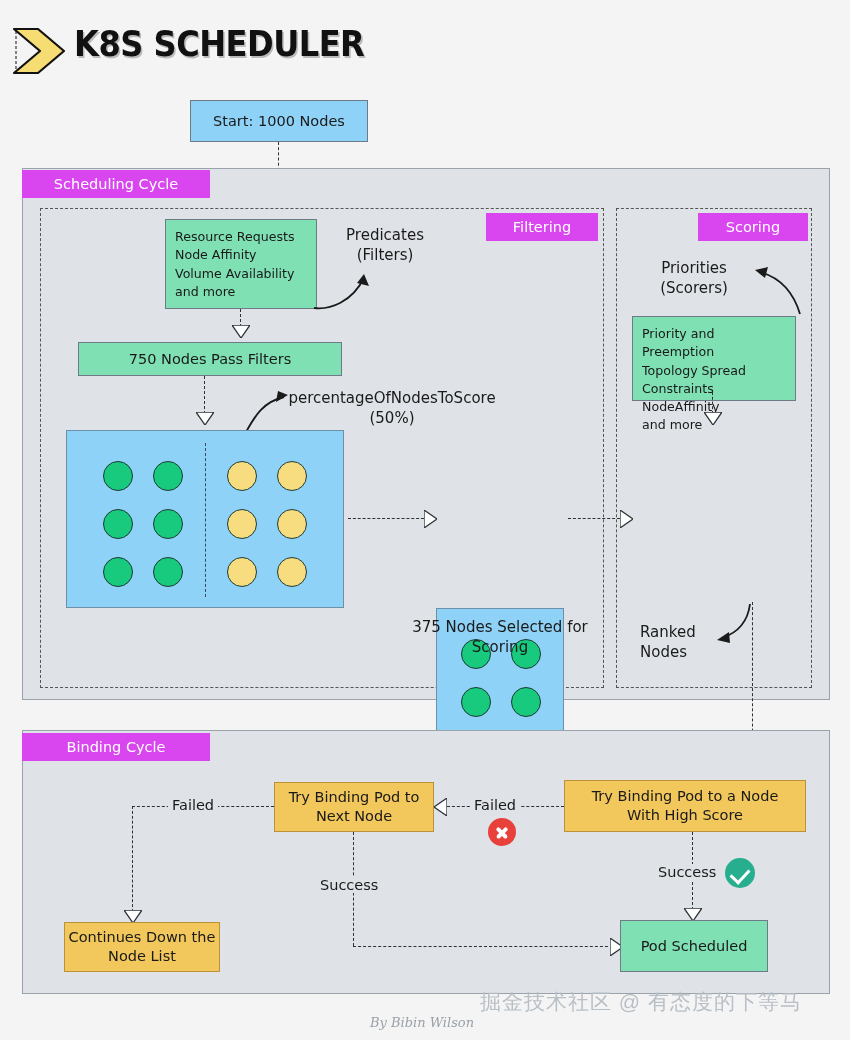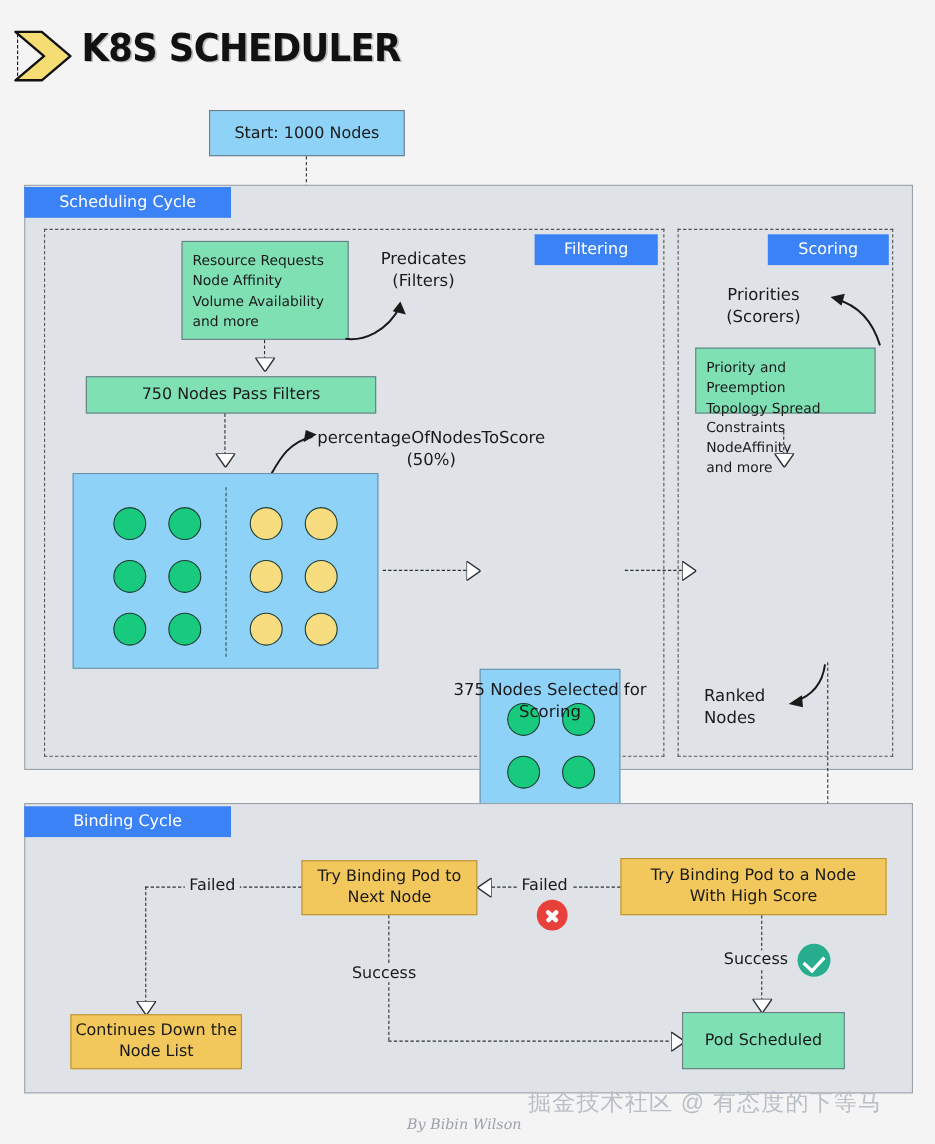--- a/index.html
+++ b/index.html
@@ -39,21 +39,21 @@
   #brand-sub{font-family:"DejaVu Serif", serif;font-style:italic;font-size:18px;color:#333;margin-left:6px;}
 
   
   .panel{
     background:#dfe3e7;border:1.4px solid #9aa3ab;
   }
   .dashed-zone{
     border:1.6px dashed #555;
   }
   .tag{
-    background:#3b82f6;color:#fff;
+    background:#d946ef;color:#fff;
     font-size:14.5px;
     padding:6px 0 6px 0;
     text-align:center;
     font-family:"DejaVu Sans", sans-serif;
   }
   .box{
     border:1.2px solid #6e7b86;
     box-sizing:border-box;
     display:flex;align-items:center;justify-content:center;
     text-align:center;
@@ -234,21 +234,21 @@
 
 <div class="abs plain-label" id="priorities-label" style="left:634px;top:258px;width:120px;">
   <div>Priorities</div>
   <div>(Scorers)</div>
 </div>
 <svg class="abs" style="left:752px;top:258px;" width="56" height="60">
   <path d="M48 56 C 42 36, 30 20, 8 14" fill="none" stroke="#1a1a1a" stroke-width="1.8"></path>
   <polygon points="3,12 16,9 13,20" fill="#1a1a1a"></polygon>
 </svg>
 
-<div class="abs box green listbox" id="scoring-criteria" style="left:632px;top:316px;width:164px;height:60px;">
+<div class="abs box green listbox" id="scoring-criteria" style="left:632px;top:316px;width:164px;height:85px;">
   <div>Priority and Preemption</div>
   <div>Topology Spread Constraints</div>
   <div>NodeAffinity</div>
   <div>and more</div>
 </div>
 
 <div class="vline" style="left:712px;top:392px;height:22px;"></div>
 <div class="tri-d" style="left:704px;top:412px;">
   <svg width="18" height="13" viewBox="0 0 18 13">
       <polygon points="0,0 18,0 9,13" fill="#fff" stroke="#2a3238" stroke-width="1.3"></polygon>

